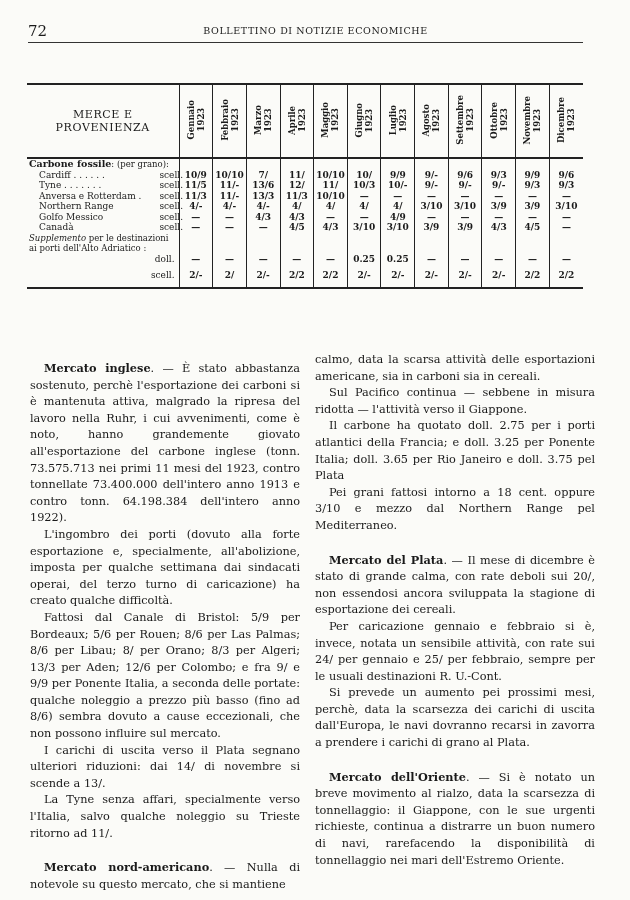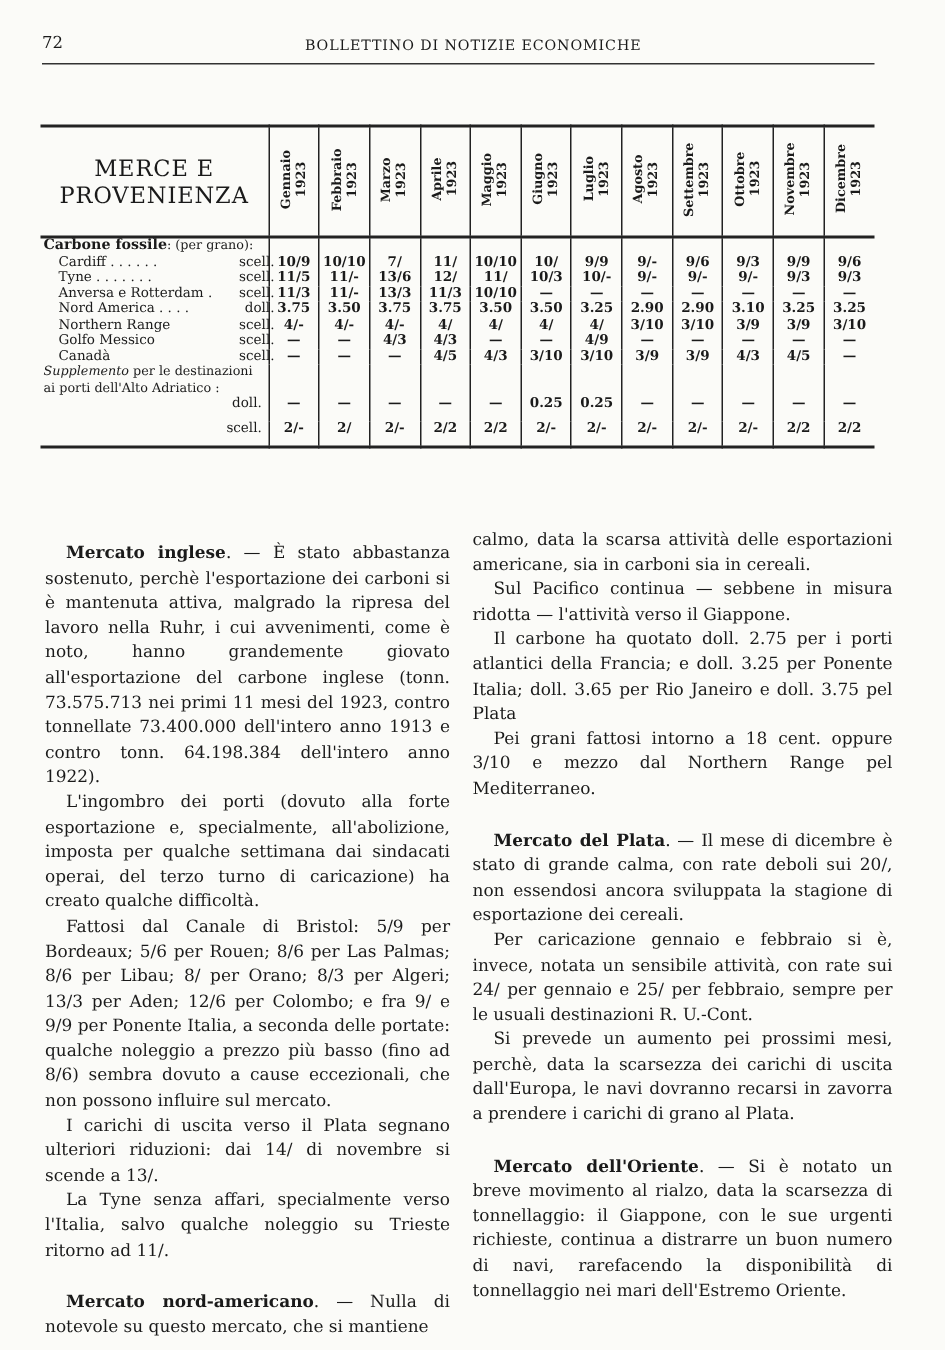--- a/index.html
+++ b/index.html
@@ -2,29 +2,29 @@
 <html><head>
 <meta charset="utf-8">
 <style>
   html, body { margin: 0; padding: 0; }
   body {
     width: 630px; height: 900px; background: #fbfbf8; color: #1a1a1a;
     font-family: "DejaVu Serif", "Liberation Serif", serif;
     position: relative; overflow: hidden;
   }
   .page-header { position: absolute; top: 22px; left: 28px; width: 575px; height: 20px; }
-  .page-number { position: absolute; left: 0; top: 0; font-size: 11px; }
+  .page-number { position: absolute; left: 0; top: 0; font-size: 15px; }
   .running-title { position: absolute; left: 0; right: 0; top: 3px; text-align: center; font-size: 9.5px; letter-spacing: 0.6px; }
   .header-rule { position: absolute; top: 42px; left: 28px; width: 555px; border-top: 1px solid #333; }
 
   .table-wrap { position: absolute; top: 83px; left: 27px; width: 556px; }
   table.data { border-collapse: collapse; width: 556px; table-layout: fixed; font-size: 9px; }
   table.data thead tr { border-top: 2px double #222; border-bottom: 2px solid #222; }
   table.data th { height: 72px; font-weight: normal; vertical-align: middle; border-left: 1px solid #222; padding: 0; }
-  table.data th.label-head { border-left: none; font-size: 15px; letter-spacing: 0.6px; text-align: center; }
+  table.data th.label-head { border-left: none; font-size: 11px; letter-spacing: 0.6px; text-align: center; }
   .vhead { writing-mode: vertical-rl; transform: rotate(180deg); font-size: 8.5px; line-height: 10px; white-space: nowrap; font-weight: bold; display: inline-block; }
   .vhead span { display: block; }
   table.data td { border-left: 1px solid #222; text-align: center; padding: 0 2px; line-height: 10.5px; white-space: nowrap; font-weight: bold; }
   table.data td.lbl { border-left: none; text-align: left; font-weight: normal; padding-left: 2px; }
   table.data tbody tr.last { border-bottom: 2px double #222; }
   .grp { font-weight: bold; font-size: 9.5px; }
   .grp small { font-weight: normal; font-size: 8.5px; }
   .row-name { display: inline-block; width: 118px; padding-left: 10px; }
   .unit { display: inline-block; width: 26px; text-align: right; }
   .ital { font-style: italic; }
@@ -125,35 +125,20 @@
           <td>10/10</td>
           <td>—</td>
           <td>—</td>
           <td>—</td>
           <td>—</td>
           <td>—</td>
           <td>—</td>
           <td>—</td>
         </tr>
         <tr>
-          <td class="lbl"><span class="row-name">Nord America . . . .</span><span class="unit">doll.</span></td>
-          <td>3.75</td>
-          <td>3.50</td>
-          <td>3.75</td>
-          <td>3.75</td>
-          <td>3.50</td>
-          <td>3.50</td>
-          <td>3.25</td>
-          <td>2.90</td>
-          <td>2.90</td>
-          <td>3.10</td>
-          <td>3.25</td>
-          <td>3.25</td>
-        </tr>
-        <tr>
           <td class="lbl"><span class="row-name">Northern Range</span><span class="unit">scell.</span></td>
           <td>4/-</td>
           <td>4/-</td>
           <td>4/-</td>
           <td>4/</td>
           <td>4/</td>
           <td>4/</td>
           <td>4/</td>
           <td>3/10</td>
           <td>3/10</td>

